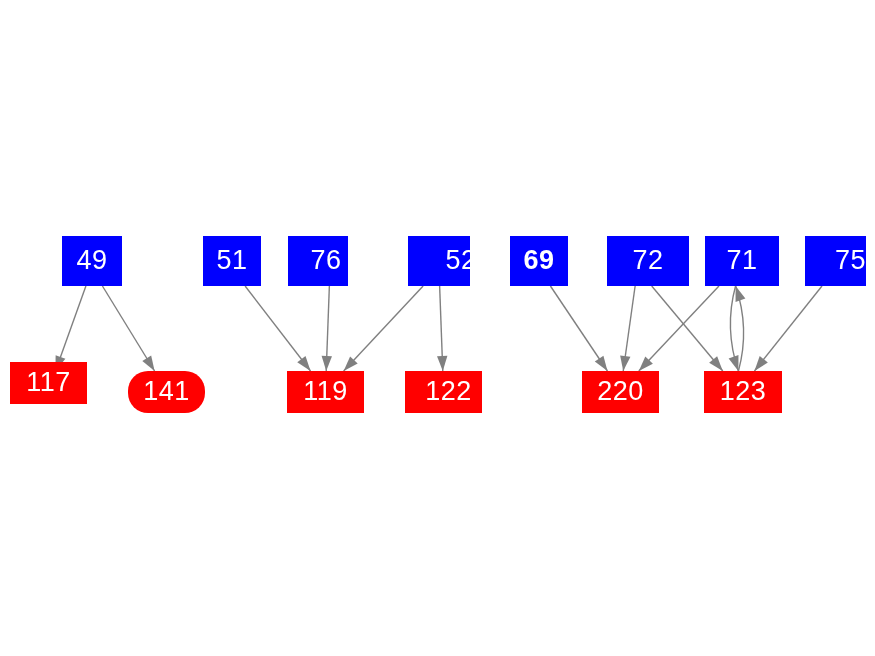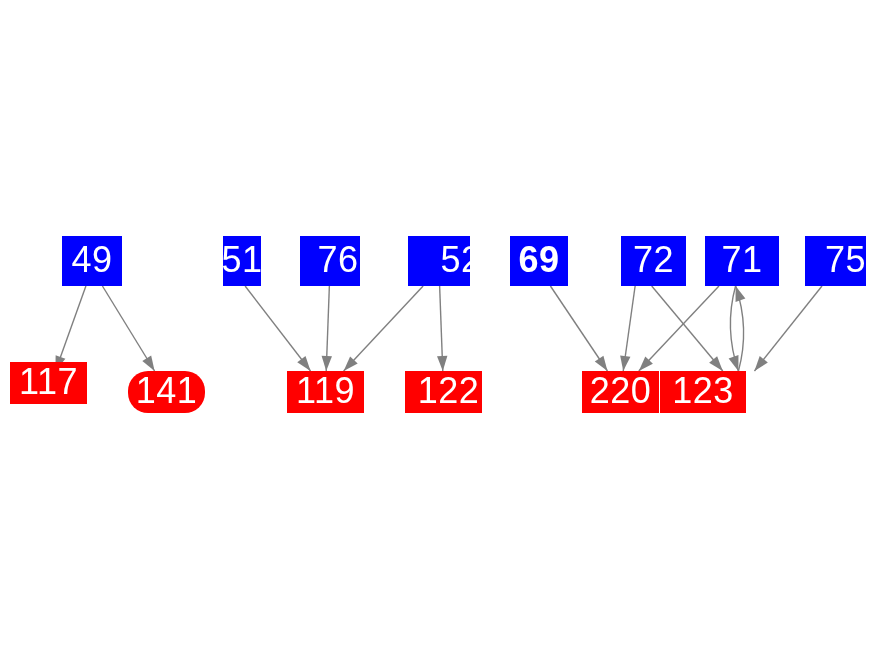--- a/index.html
+++ b/index.html
@@ -26,21 +26,21 @@
     height: 656px;
     pointer-events: none;
   }
   .node {
     position: absolute;
     display: flex;
     align-items: center;
     justify-content: center;
     color: #ffffff;
     font-family: "Liberation Sans", sans-serif;
-    font-size: 36px;
+    font-size: 27px;
     line-height: 1;
     letter-spacing: 0.5px;
     box-sizing: border-box;
     user-select: none;
   }
   .node-source {
     background: #0000ff;
   }
   .node-target {
     background: #ff0000;
@@ -114,33 +114,33 @@
       <polygon points="735.64,286 735.5285750816116,301.87537667230487 745.3785378671456,298.5379775167357" class="arrow-head"></polygon>
       <g>
         <path d="M 821.99 286 Q 788.215 328.5 754.44 371" class="edge-path"></path>
       </g>
       <polygon points="754.44,371 767.8434777676534,362.49195770273684 759.7014579452136,356.02144665560957" class="arrow-head"></polygon>
     </svg>
   <div id="node-layer">
       <div class="node node-source" style="left: 62px; top: 236px; width: 60px; height: 50px;">
         <span class="node-label">49</span>
       </div>
-      <div class="node node-source" style="left: 203px; top: 236px; width: 38px; height: 50px; margin-left: 20px;">
+      <div class="node node-source" style="left: 203px; top: 236px; width: 58px; height: 50px;">
         <span class="node-label">51</span>
       </div>
-      <div class="node node-source" style="left: 300px; top: 236px; width: 60px; height: 50px; padding-left: 16px;">
+      <div class="node node-source" style="left: 288px; top: 236px; width: 60px; height: 50px; padding-left: 16px;">
         <span class="node-label">76</span>
       </div>
       <div class="node node-source" style="left: 408px; top: 236px; width: 62px; height: 50px; padding-left: 44px;">
         <span class="node-label">52</span>
       </div>
       <div class="node node-source" style="left: 510px; top: 236px; width: 58px; height: 50px; font-weight: bold;">
         <span class="node-label">69</span>
       </div>
-      <div class="node node-source" style="left: 621px; top: 236px; width: 65px; height: 50px;">
+      <div class="node node-source" style="left: 607px; top: 236px; width: 82px; height: 50px;">
         <span class="node-label">72</span>
       </div>
       <div class="node node-source" style="left: 705px; top: 236px; width: 74px; height: 50px;">
         <span class="node-label">71</span>
       </div>
       <div class="node node-source" style="left: 805px; top: 236px; width: 61px; height: 50px; justify-content: flex-end;">
         <span class="node-label">75</span>
       </div>
       <div class="node node-target" style="left: 10px; top: 362px; width: 77px; height: 42px;">
         <span class="node-label">117</span>
@@ -150,17 +150,17 @@
       </div>
       <div class="node node-target" style="left: 287px; top: 371px; width: 77px; height: 42px;">
         <span class="node-label">119</span>
       </div>
       <div class="node node-target" style="left: 405px; top: 371px; width: 77px; height: 42px; padding-left: 10px;">
         <span class="node-label">122</span>
       </div>
       <div class="node node-target" style="left: 582px; top: 371px; width: 77px; height: 42px;">
         <span class="node-label">220</span>
       </div>
-      <div class="node node-target" style="left: 660px; top: 371px; width: 86px; height: 42px;">
+      <div class="node node-target" style="left: 704px; top: 371px; width: 78px; height: 42px;">
         <span class="node-label">123</span>
       </div>
     </div>
 </div>
 
 </body></html>

